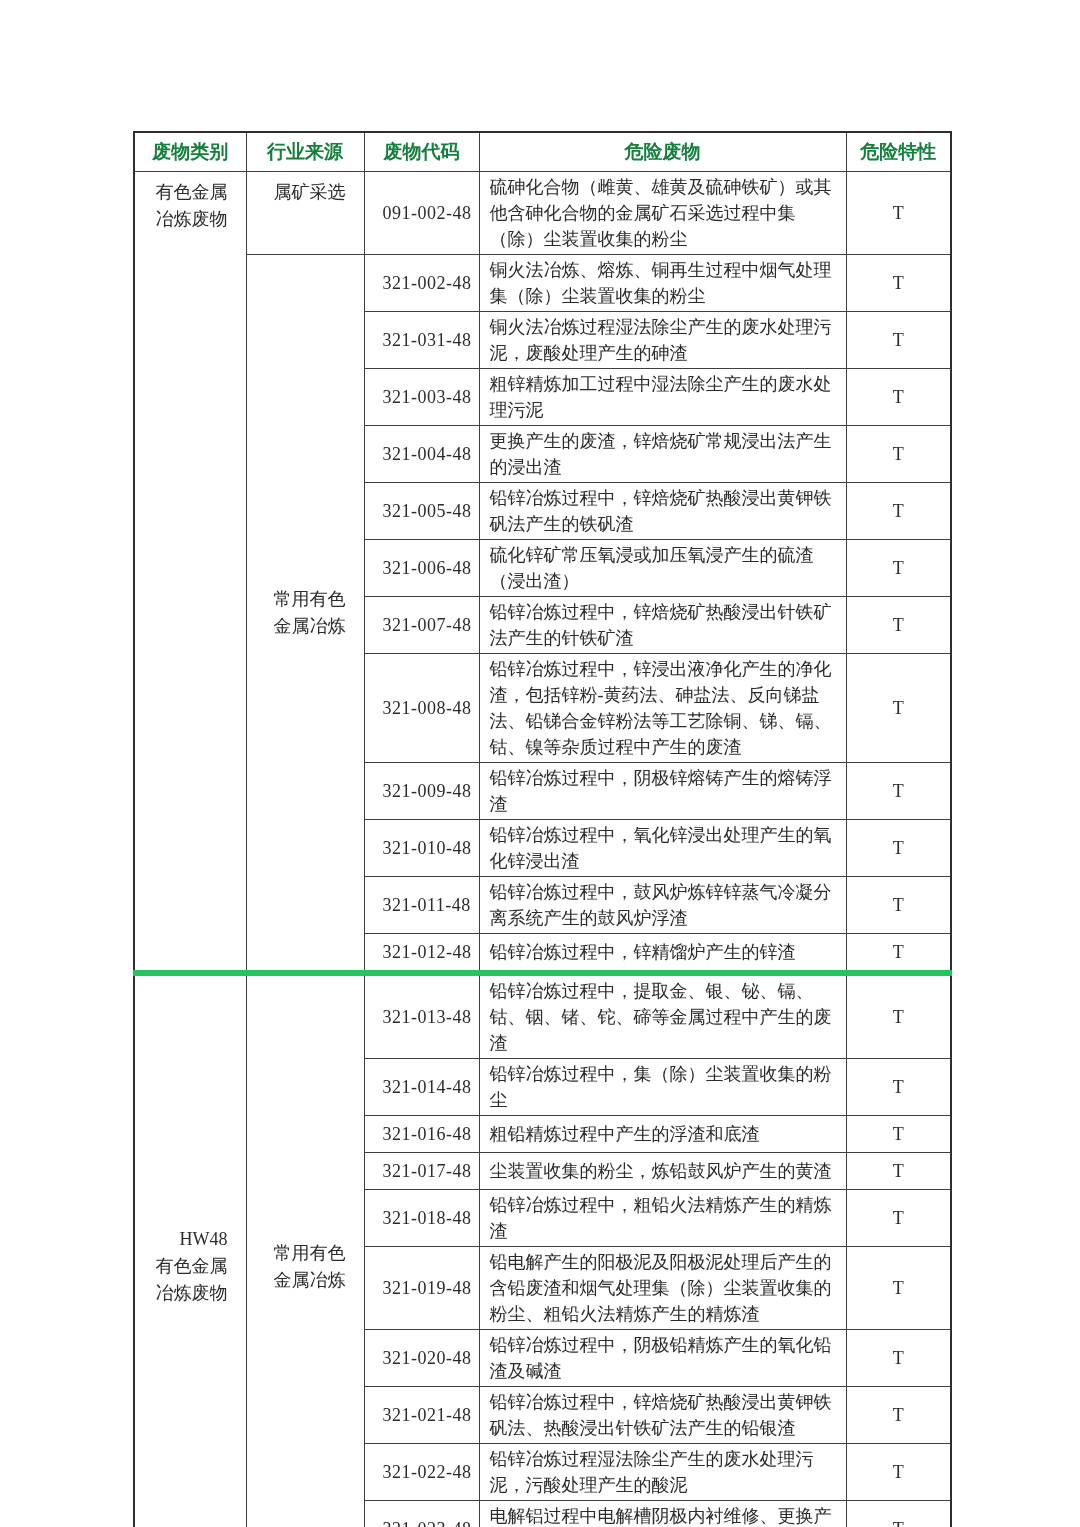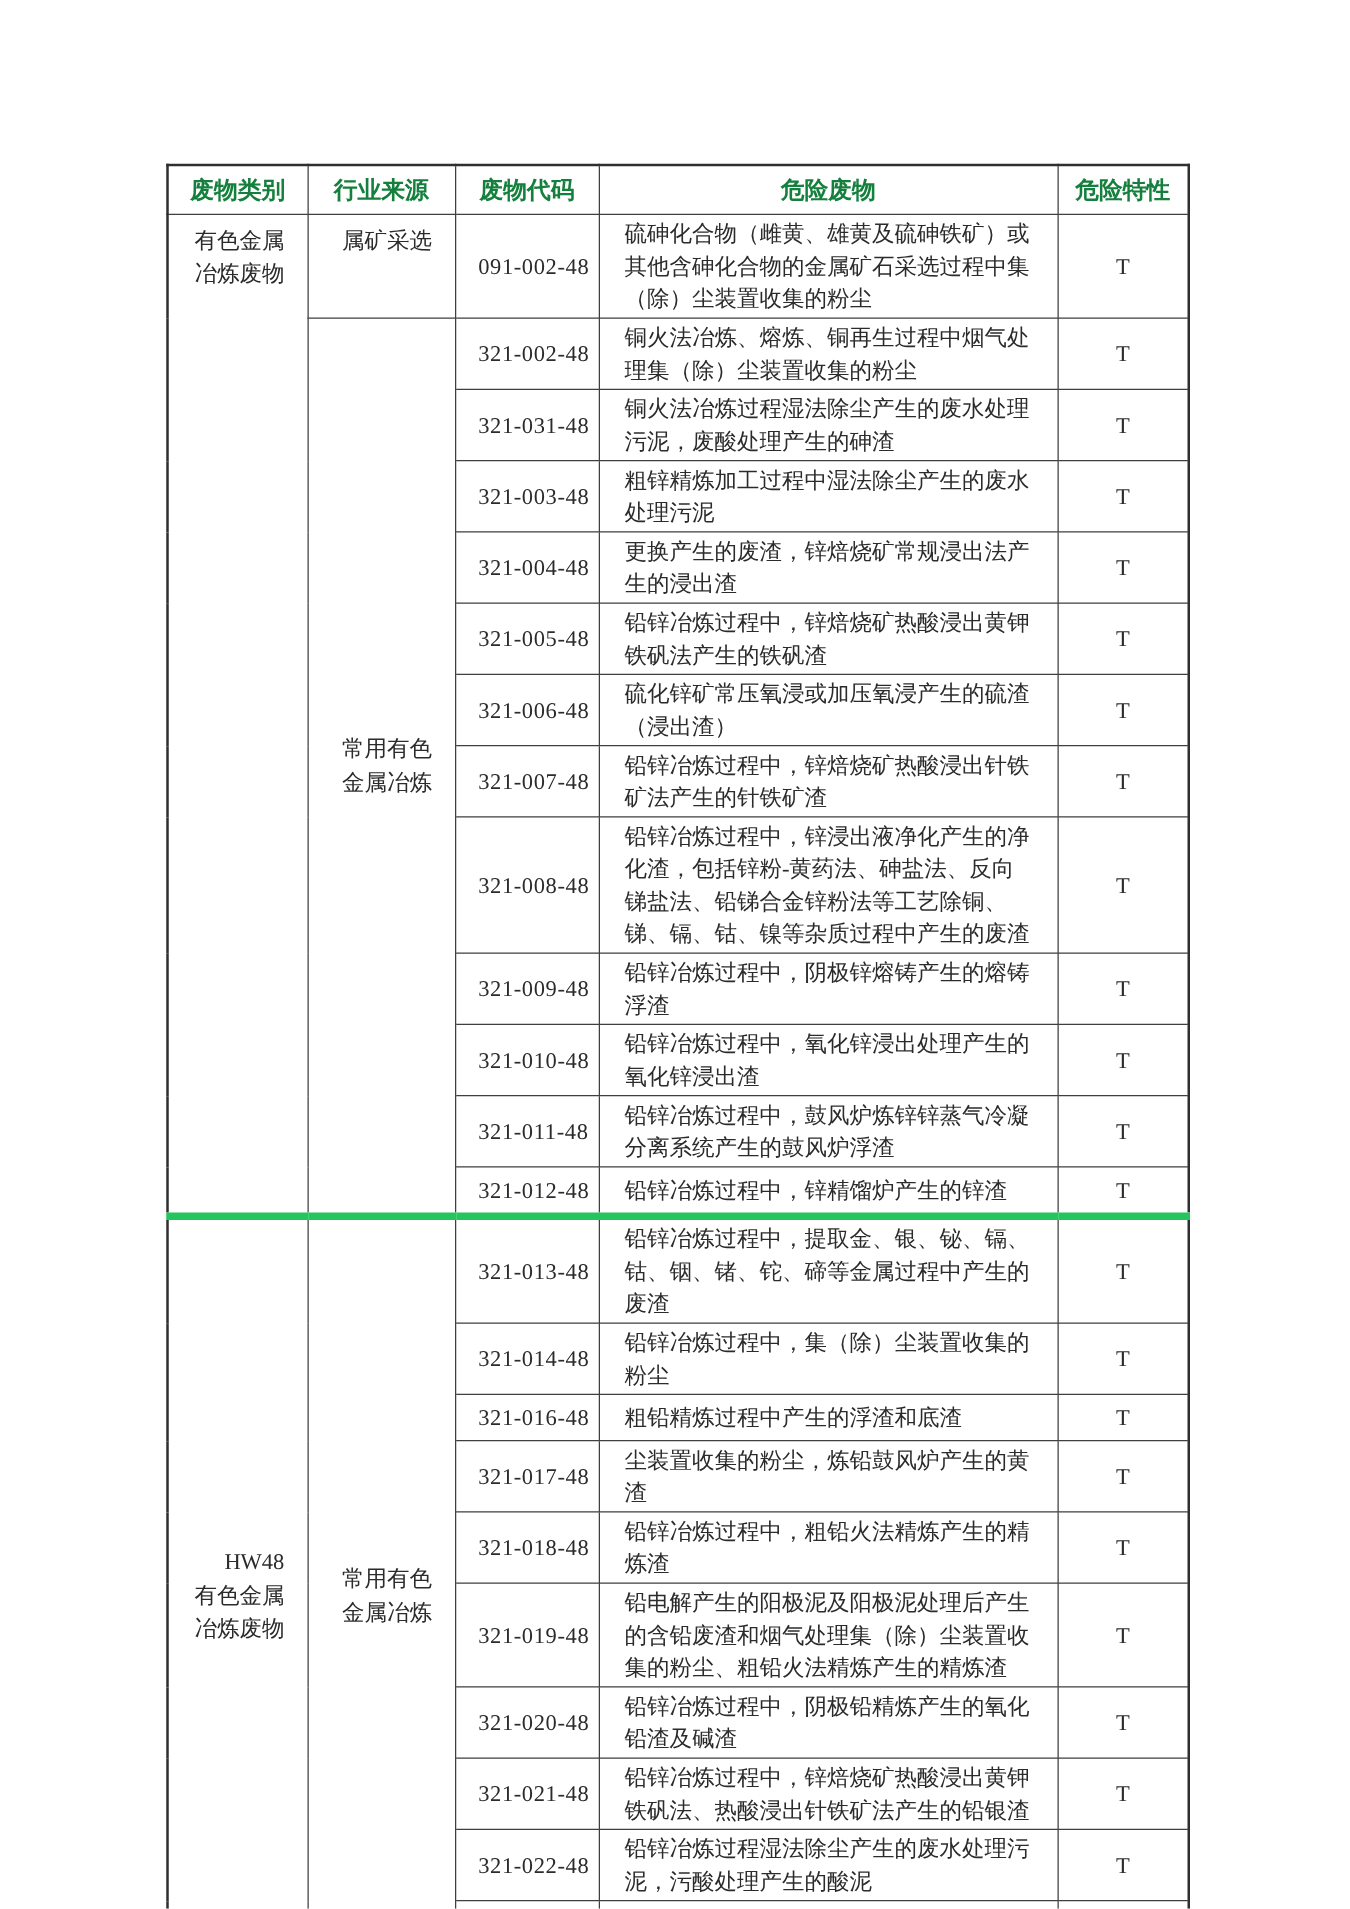--- a/index.html
+++ b/index.html
@@ -36,21 +36,21 @@
     vertical-align: middle;
   }
   .waste-table td {
     font-size: 18px;
     line-height: 26px;
     height: 32px;
     vertical-align: middle;
     color: #2b2b2b;
   }
   td.code  { text-align: center; padding: 2px 18px; white-space: nowrap; letter-spacing: 0.5px; }
-  td.desc  { text-align: left;   padding: 2px 20px; }
+  td.desc  { text-align: left;   padding: 2px 10px; }
   td.hz    { text-align: center; padding: 2px; }
   td.cat, td.src {
     text-align: right;
     padding: 2px 18px;
     white-space: pre-line;
     line-height: 27px;
   }
   td.cat-top, td.src-top { vertical-align: top; padding-top: 7px; }
   tr.sec-top > td { border-top: 6px solid #22c55e; }
   .footer {

